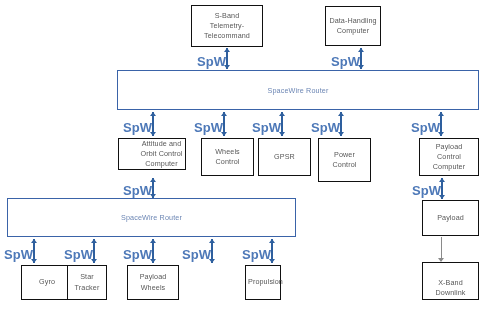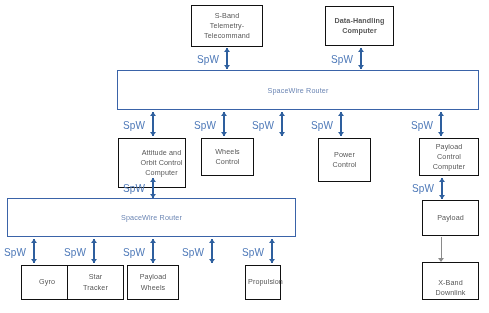--- a/index.html
+++ b/index.html
@@ -74,24 +74,25 @@
     left: -2.4px;
     width: 0; height: 0;
     border-left: 3.2px solid transparent;
     border-right: 3.2px solid transparent;
   }
   .link .head-up { top: 0; border-bottom: 4.4px solid #2E5F9E; }
   .link .head-dn { bottom: 0; border-top: 4.4px solid #2E5F9E; }
 
   .spw-label {
     position: absolute;
-    font-size: 10px;
+    font-size: 13px;
     color: #4E79B8;
     white-space: nowrap;
     letter-spacing: 0.1px;
+    font-weight: bold;
   }
 
   
   .plain-arrow {
     position: absolute;
   }
   .plain-arrow .shaft {
     position: absolute;
     left: 0; top: 0;
     width: 1px;
@@ -112,21 +113,21 @@
 <body>
 
 <div id="canvas">
 
   <div class="node" style="left:191px; top:5px; width:72px; height:42px;">
     <span>S-Band
 Telemetry-
 Telecommand</span>
   </div>
 
-  <div class="node" style="left:325px; top:6px; width:69px; height:40px;font-weight:bold;">
+  <div class="node" style="left:325px; top:6px; width:56px; height:40px;">
     <span>Data-Handling
 Computer</span>
   </div>
 
   <div class="link" style="left:226px; top:48px; height:21px;">
     <div class="shaft"></div>
     <div class="head-up"></div>
     <div class="head-dn"></div>
   </div>
   <div class="spw-label" style="left:197px; top:54px;">SpW</div>
@@ -170,31 +171,34 @@
   </div>
   <div class="spw-label" style="left:311px; top:120px;">SpW</div>
 
   <div class="link" style="left:440px; top:112px; height:24px;">
     <div class="shaft"></div>
     <div class="head-up"></div>
     <div class="head-dn"></div>
   </div>
   <div class="spw-label" style="left:411px; top:120px;">SpW</div>
 
-  <div class="node" style="left:118px; top:138px; width:68px; height:50px;padding-left:21px;">
+  <div class="node" style="left:118px; top:138px; width:68px; height:32px;padding-left:21px;">
     <span>Attitude and
 Orbit Control
 Computer</span>
   </div>
 
   <div class="node" style="left:201px; top:138px; width:53px; height:38px;">
     <span>Wheels
 Control</span>
   </div>
 
+  <div class="node" style="left:258px; top:138px; width:53px; height:38px;">
+    <span>GPSR</span>
+  </div>
 
   <div class="node" style="left:318px; top:138px; width:53px; height:44px;">
     <span>Power
 Control</span>
   </div>
 
   <div class="node" style="left:419px; top:138px; width:60px; height:38px;">
     <span>Payload
 Control
 Computer</span>
@@ -264,21 +268,21 @@
     <div class="shaft"></div>
     <div class="head-up"></div>
     <div class="head-dn"></div>
   </div>
   <div class="spw-label" style="left:242px; top:247px;">SpW</div>
 
   <div class="node" style="left:21px; top:265px; width:52px; height:35px;">
     <span>Gyro</span>
   </div>
 
-  <div class="node" style="left:67px; top:265px; width:57px; height:35px;">
+  <div class="node" style="left:67px; top:265px; width:40px; height:35px;">
     <span>Star
 Tracker</span>
   </div>
 
   <div class="node" style="left:127px; top:265px; width:52px; height:35px;">
     <span>Payload
 Wheels</span>
   </div>
 
 

